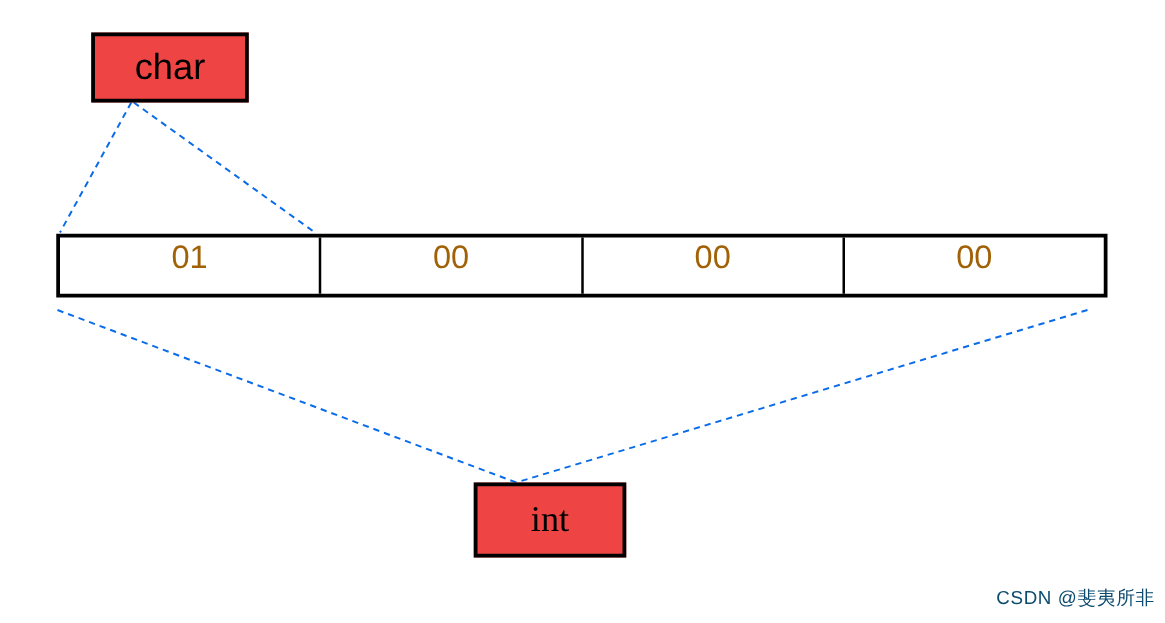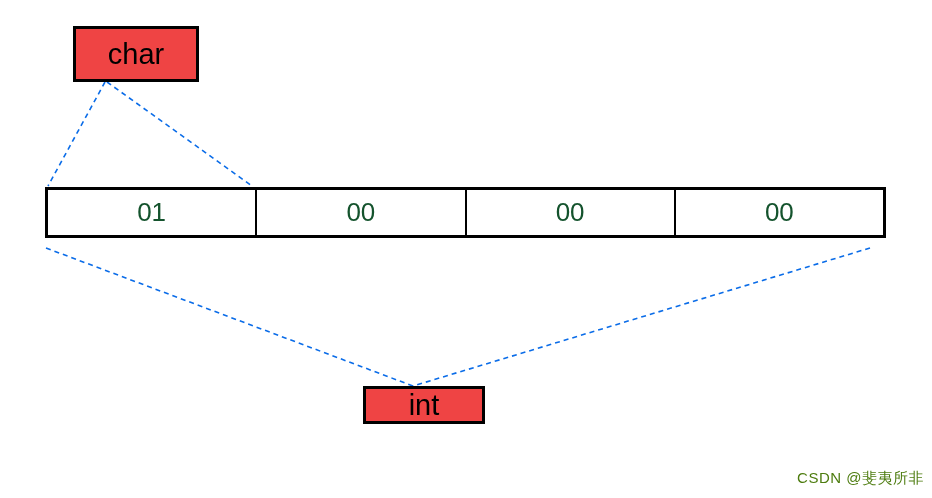--- a/index.html
+++ b/index.html
@@ -34,55 +34,56 @@
     color: #000000;
     box-sizing: border-box;
   }
   .char-box {
     left: 73px;
     top: 26px;
     width: 126px;
     height: 56px;
   }
   .int-box {
-    left: 363px;
+    left: 379px;
     top: 386px;
     width: 122px;
-    height: 38px;
+    height: 60px;
+    font-family: Liberation Serif, serif;
   }
   .byte-row {
     position: absolute;
     left: 45px;
     top: 187px;
     width: 841px;
     height: 51px;
     border: 3px solid #000000;
     background: #ffffff;
     display: flex;
     box-sizing: border-box;
   }
   .byte-cell {
     flex: 1 1 0;
     display: flex;
-    align-items: center;
+    align-items: flex-start;
     justify-content: center;
     font-size: 26px;
-    color: #14532d;
+    color: #a16207;
     border-right: 2px solid #000000;
     box-sizing: border-box;
   }
   .byte-cell:last-child {
     border-right: none;
   }
   .watermark {
     position: absolute;
     right: 8px;
     bottom: 10px;
     font-size: 15px;
-    color: #4d7c0f;
+    color: #0c4a6e;
     letter-spacing: 0.5px;
     margin-left: 19px;
   }
 </style>
 </head>
 <body>
 
 <div class="canvas">
 
   <svg class="lines-svg" viewBox="0 0 932 498" xmlns="http://www.w3.org/2000/svg">

